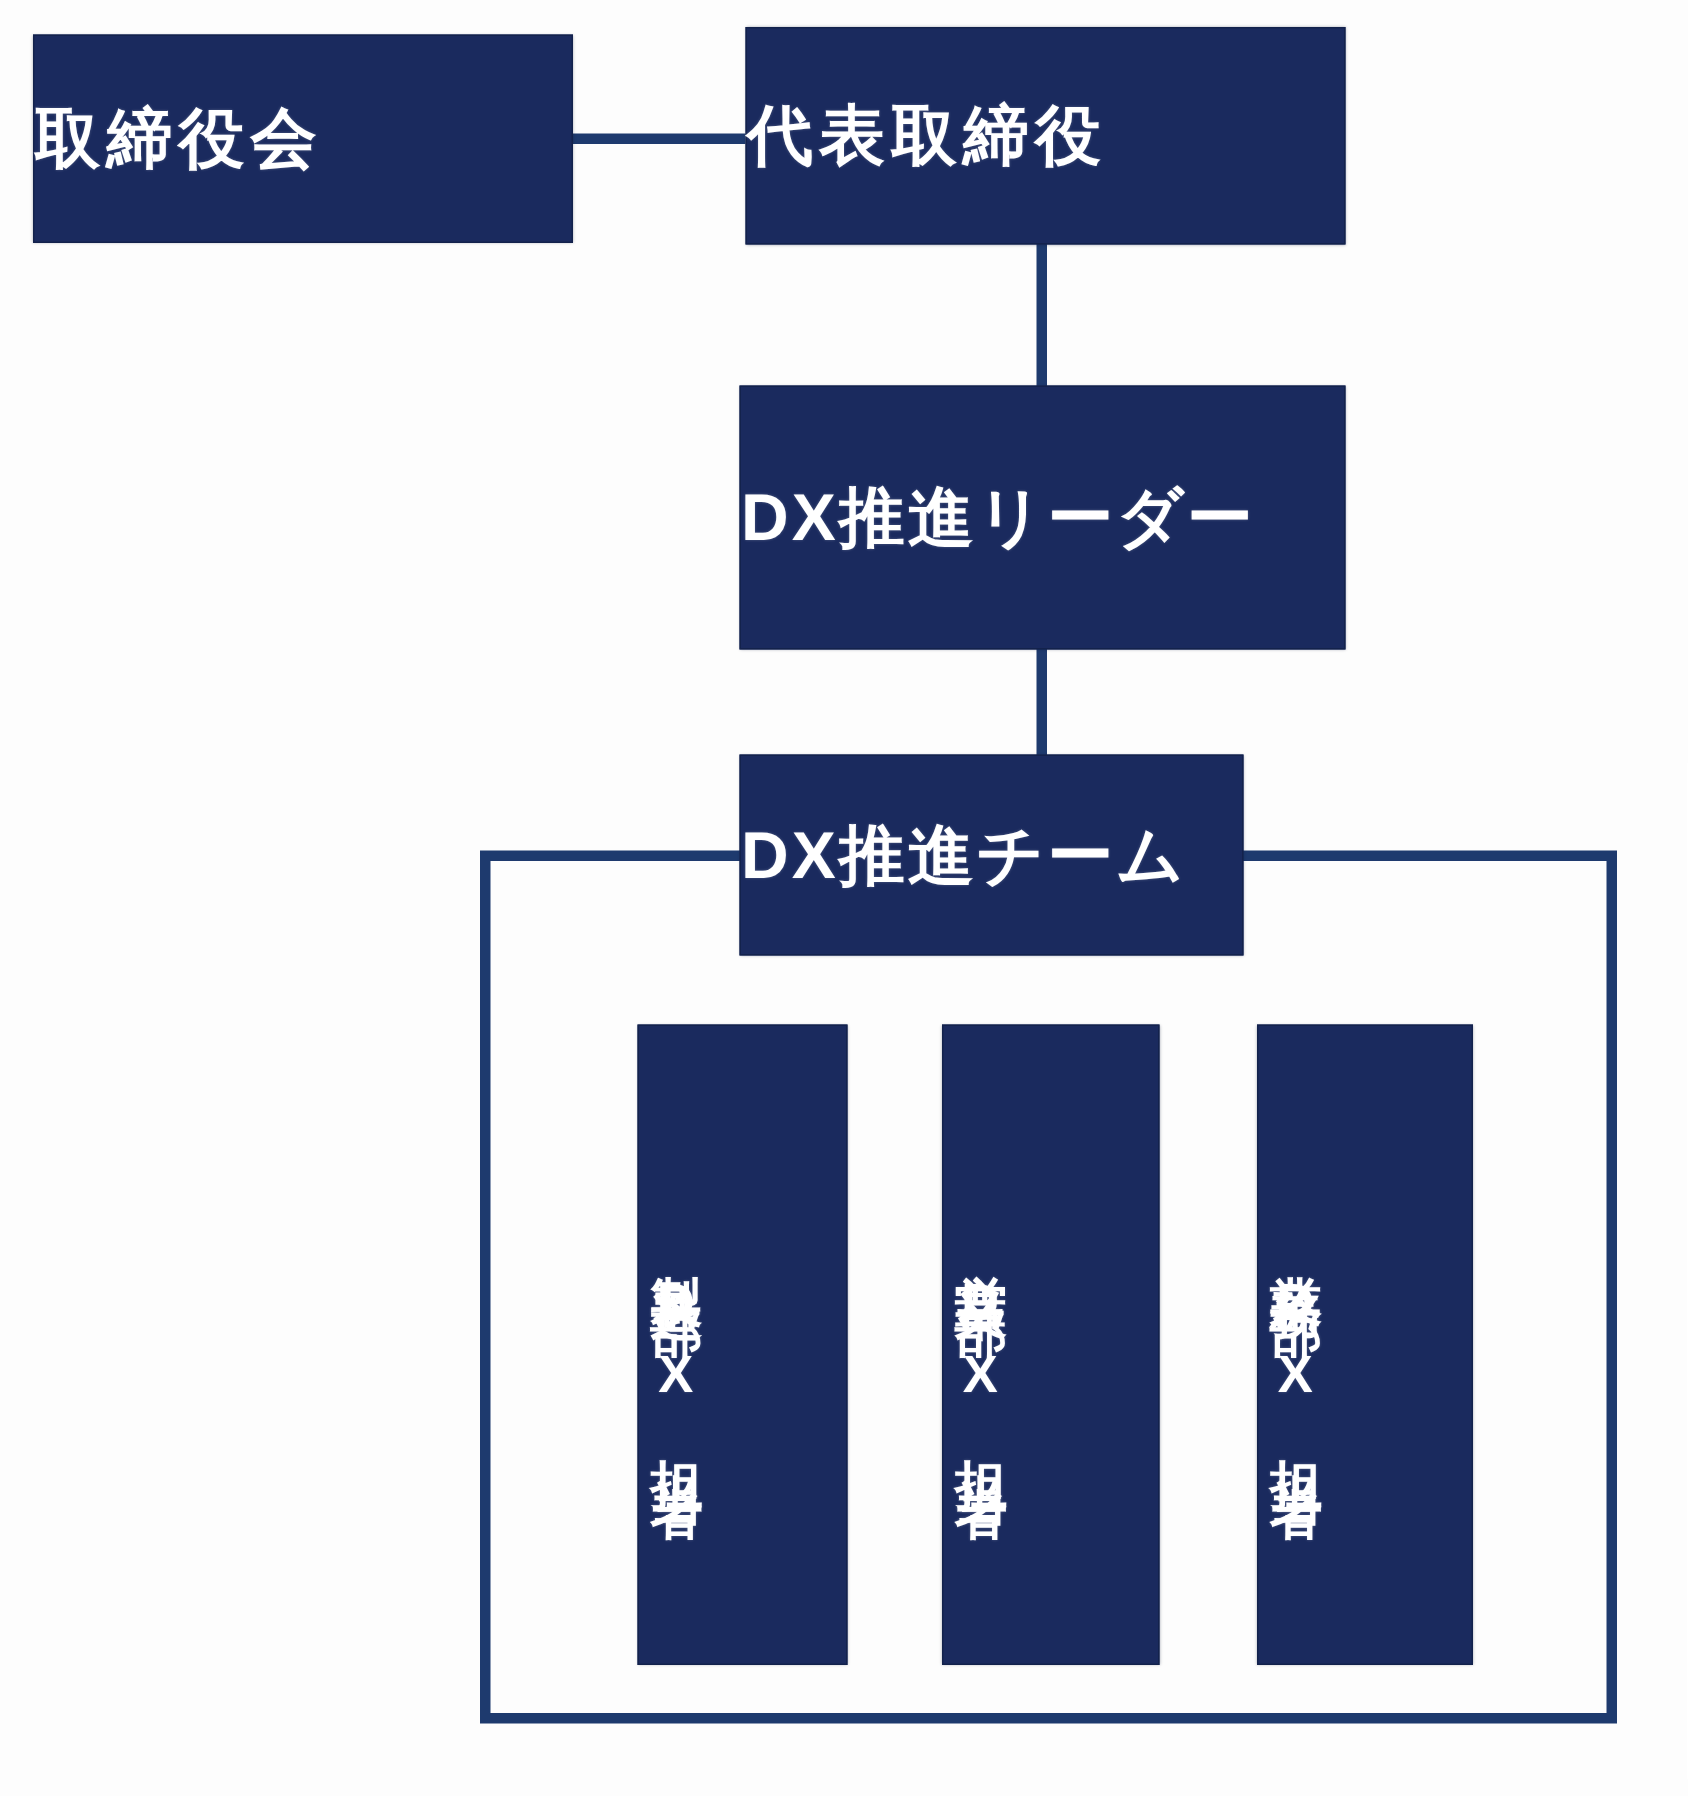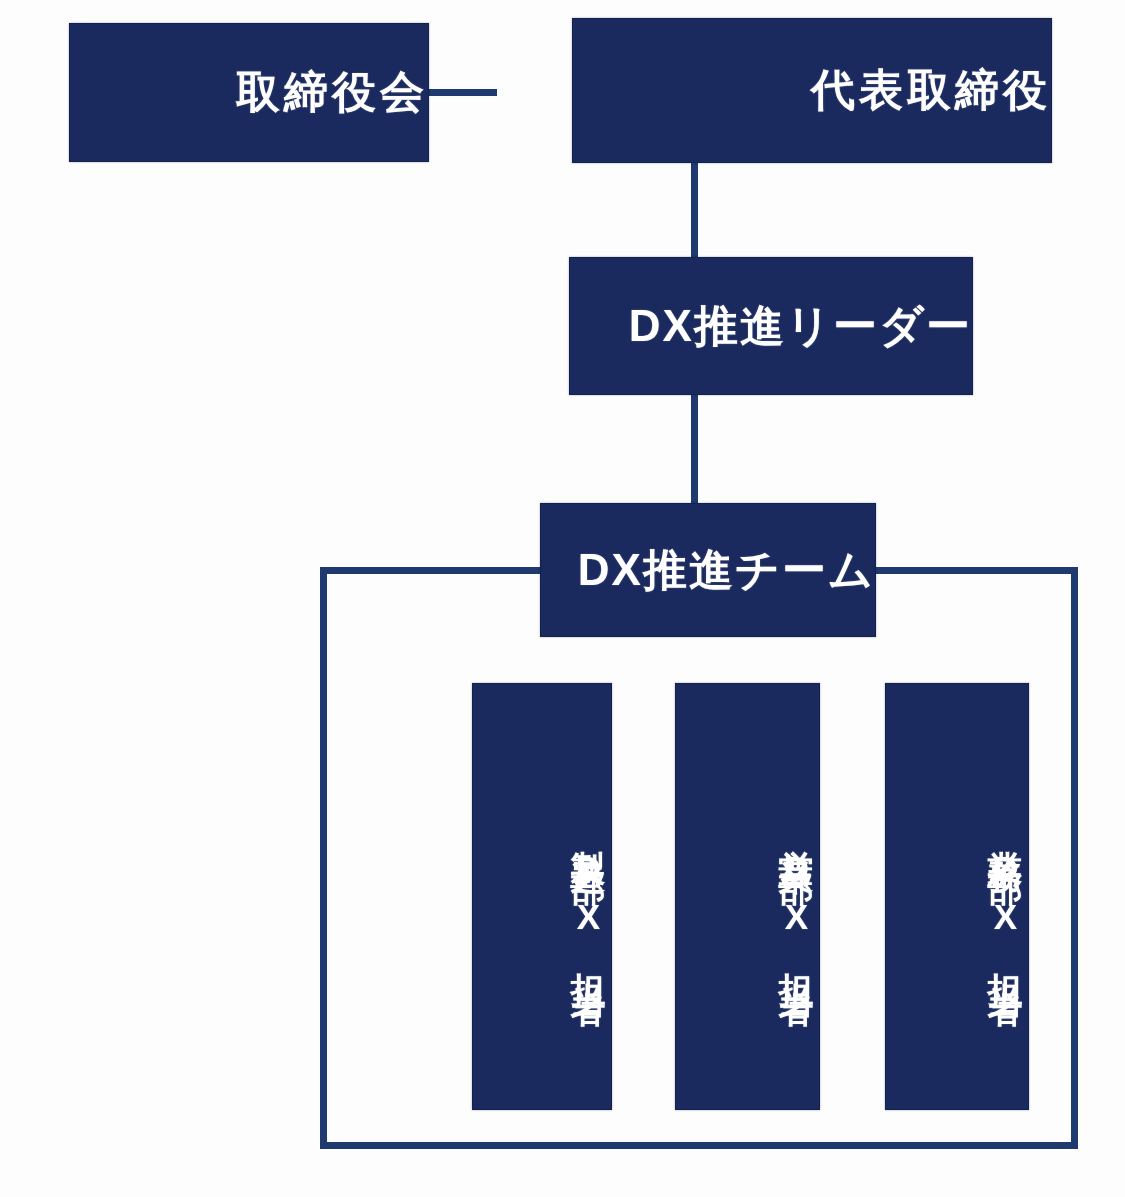--- a/index.html
+++ b/index.html
@@ -15,24 +15,23 @@
     position:relative;
     width:1125px;height:1197px;
     background:var(--bg);
     overflow:hidden;
   }
   .node{
     position:absolute;
     background:var(--node-fill);
     border:1px solid var(--node-border);
     box-sizing:border-box;
-    display:flex;align-items:center;justify-content:flex-end;
+    display:flex;align-items:center;justify-content:flex-start;
     color:var(--text);
     box-shadow:0 0 2px rgba(10,20,50,.35);
-    margin-left:47px;
   }
   .node .label{
     font-weight:700;
     letter-spacing:4px;
     white-space:nowrap;
     text-shadow:0 0 2px rgba(255,255,255,.25);
   }
   .h-label{font-size:44px;}
   .connector{
     position:absolute;
@@ -64,25 +63,25 @@
   <div class="connector" style="left:382px;top:89px;width:115px;height:7px;"></div>
   <div class="connector" style="left:691px;top:162px;width:7px;height:96px;"></div>
   <div class="connector" style="left:691px;top:394px;width:7px;height:110px;"></div>
 
   <div class="scope-frame" style="left:320px;top:567px;width:758px;height:582px;"></div>
 
   <div class="node" style="left:22px;top:23px;width:360px;height:139px;">
     <span class="label h-label">取締役会</span>
   </div>
 
-  <div class="node" style="left:525px;top:18px;width:480px;height:145px;">
+  <div class="node" style="left:497px;top:18px;width:400px;height:145px;">
     <span class="label h-label">代表取締役</span>
   </div>
 
-  <div class="node" style="left:522px;top:257px;width:404px;height:138px;">
+  <div class="node" style="left:493px;top:257px;width:404px;height:176px;">
     <span class="label h-label" style="letter-spacing:2px;">DX推進リーダー</span>
   </div>
 
   <div class="node" style="left:493px;top:503px;width:336px;height:134px;">
     <span class="label h-label" style="letter-spacing:2px;">DX推進チーム</span>
   </div>
 
   <div class="node member" style="left:425px;top:683px;width:140px;height:427px;">
     <span class="label">製造部DX担当者</span>
   </div>

